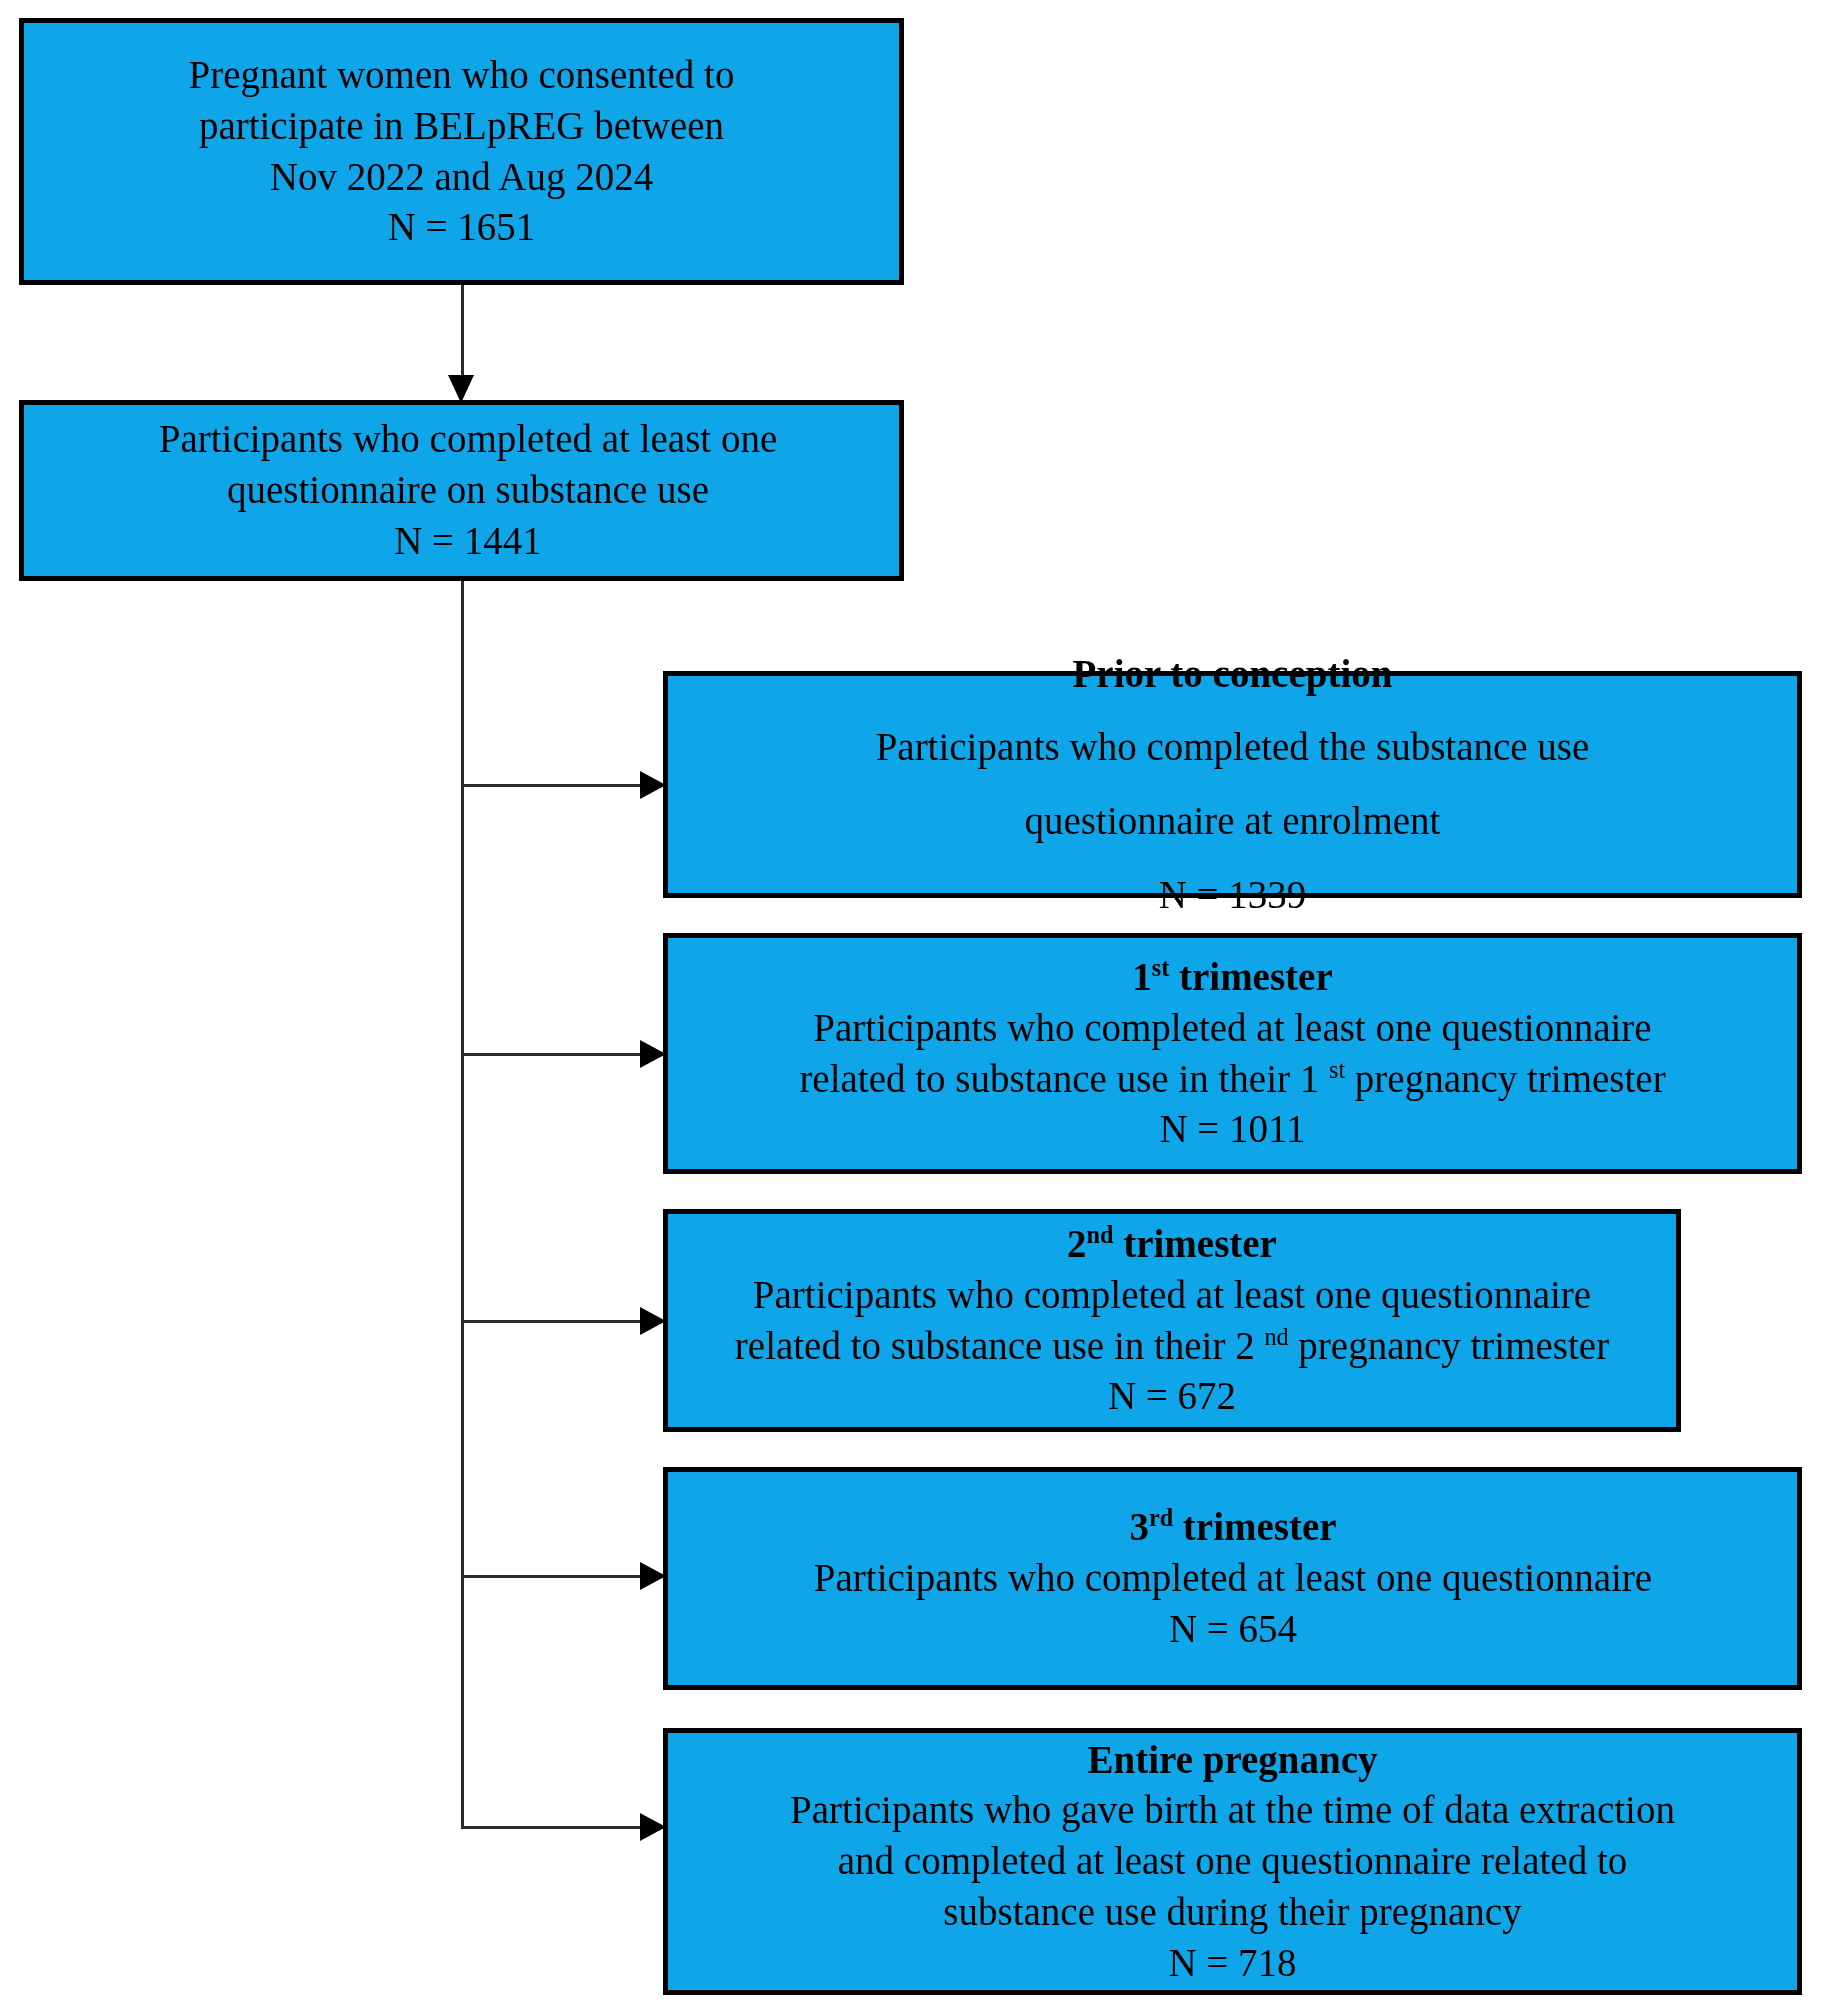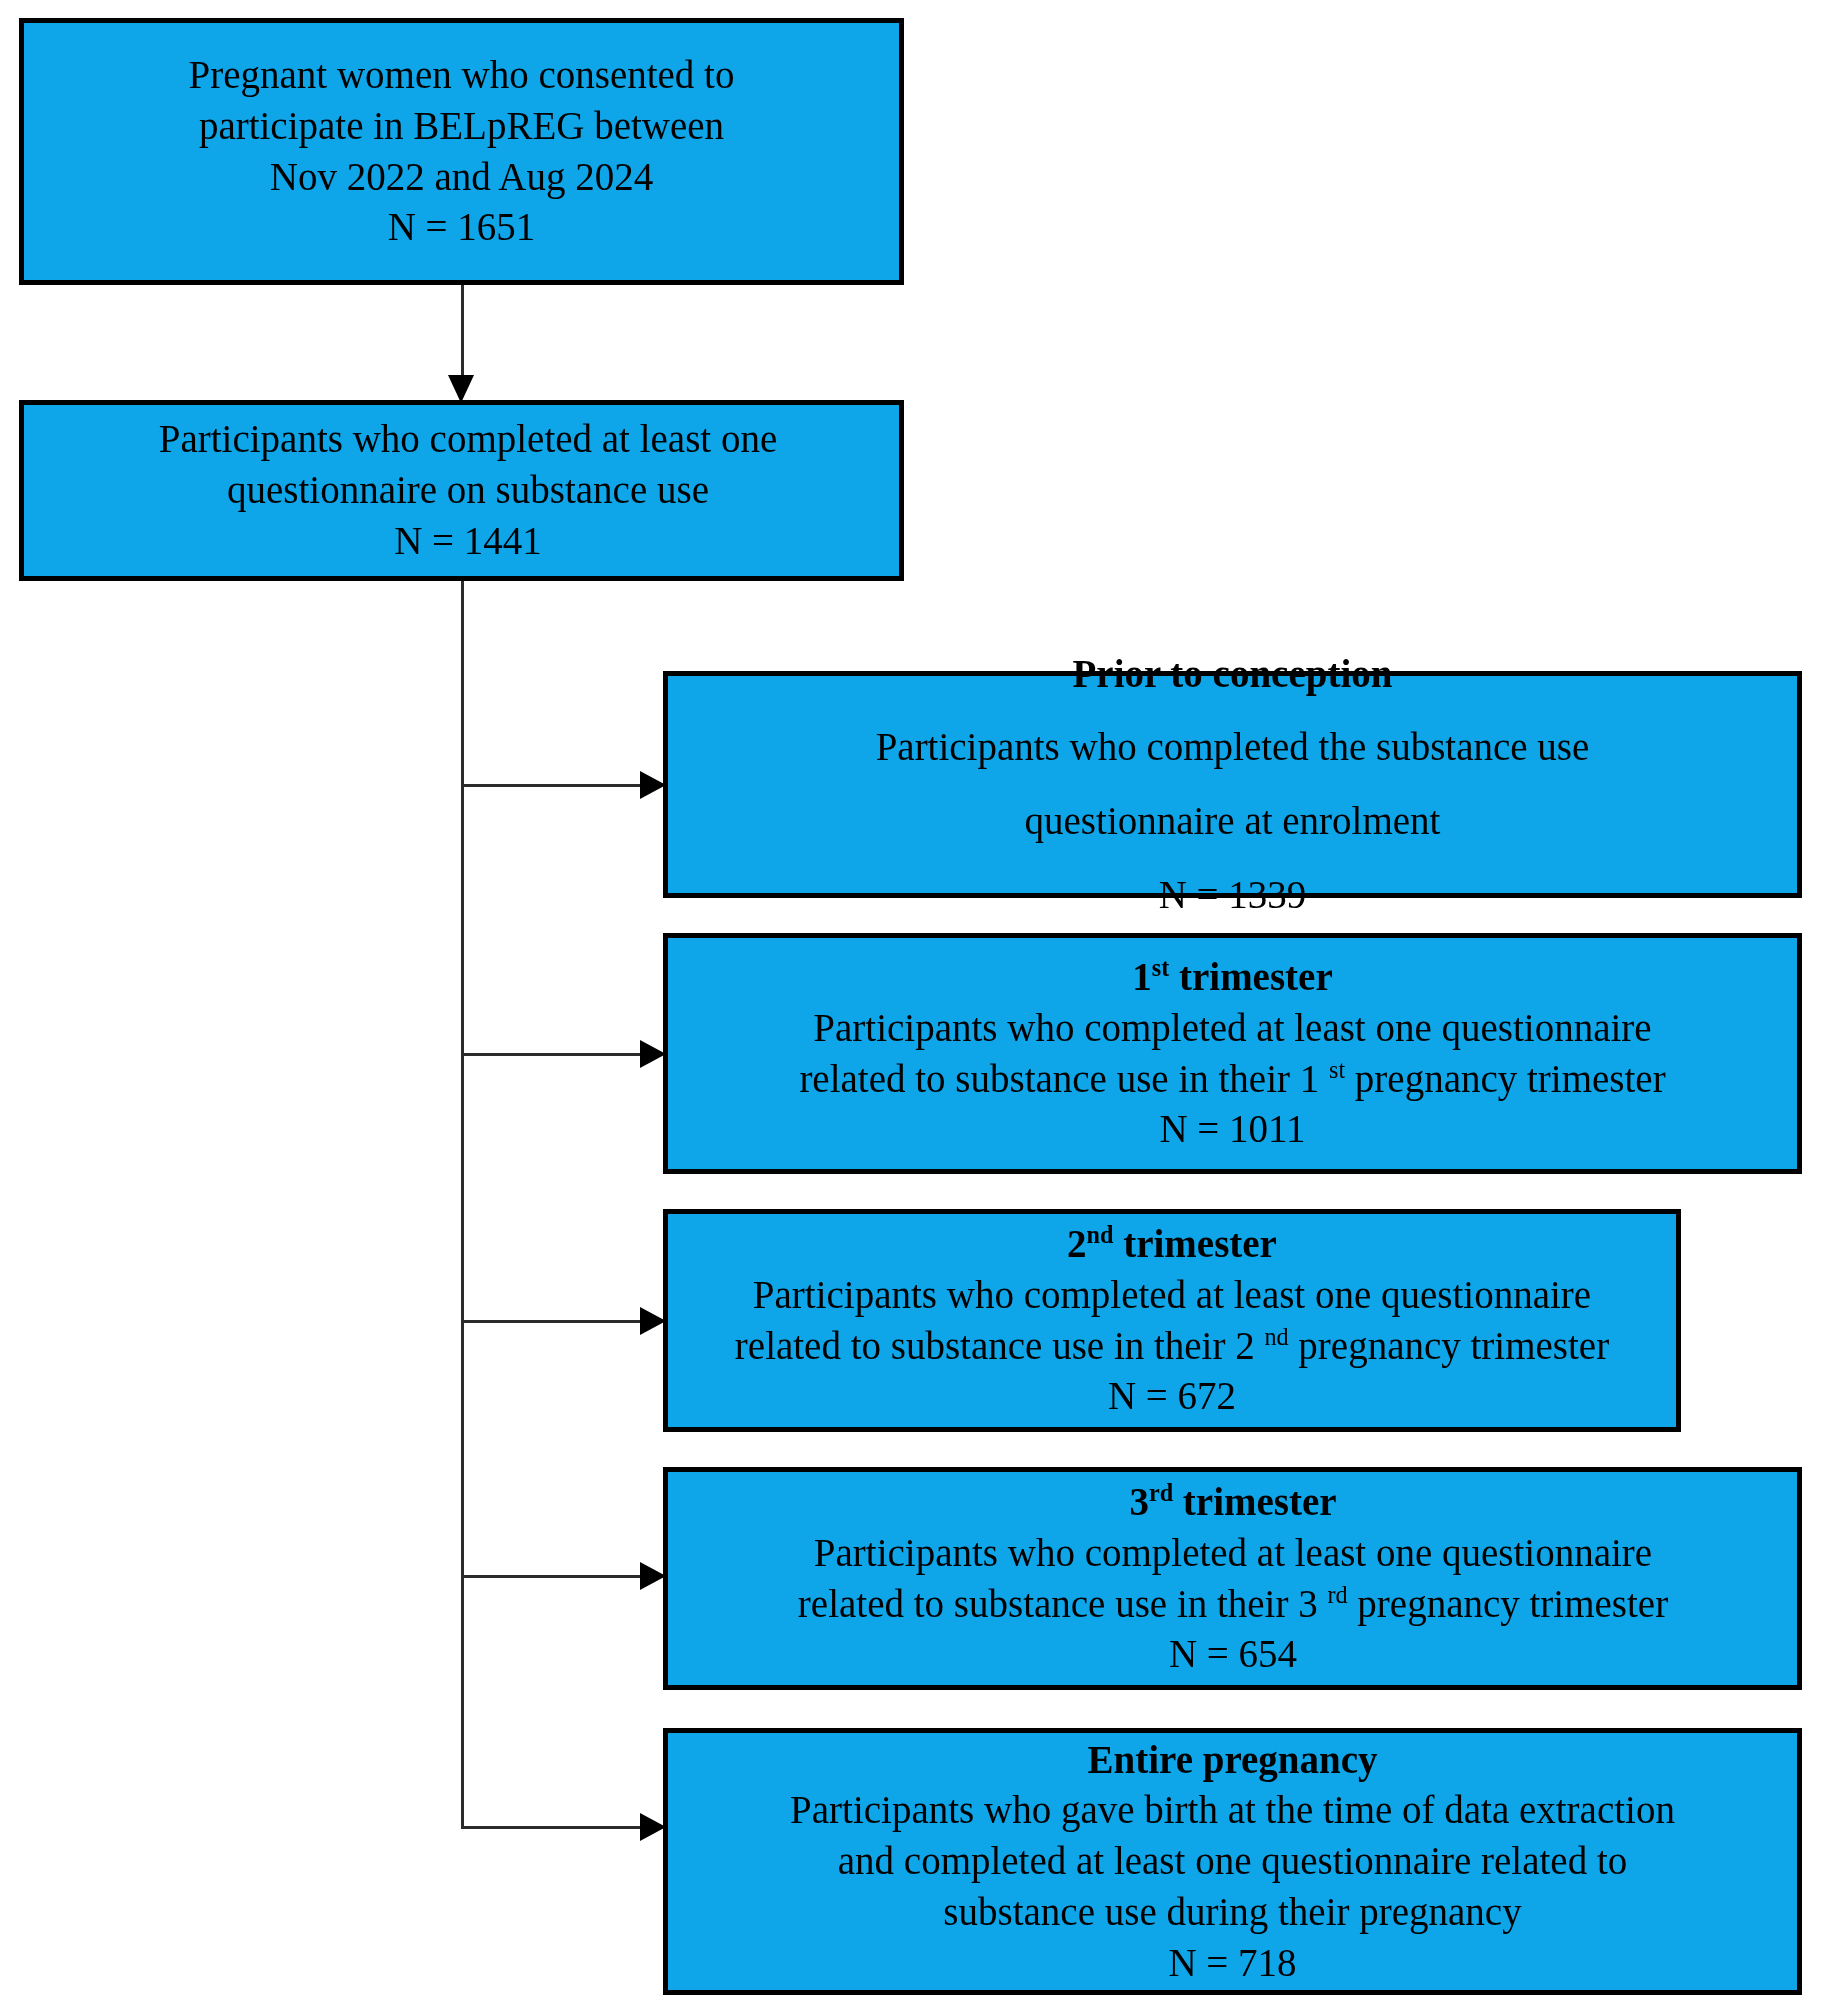--- a/index.html
+++ b/index.html
@@ -159,21 +159,20 @@
   <div class="node" id="node-trimester2">
     <span class="ln hdr"><span>2</span><sup>nd</sup><span> trimester</span></span>
     <span class="ln">Participants who completed at least one questionnaire</span>
     <span class="ln"><span>related to substance use in their 2 </span><sup>nd</sup><span> pregnancy trimester</span></span>
     <span class="ln num">N = 672</span>
   </div>
 
   <div class="node" id="node-trimester3">
     <span class="ln hdr"><span>3</span><sup>rd</sup><span> trimester</span></span>
     <span class="ln">Participants who completed at least one questionnaire</span>
-    <span class="ln"><span>related to substance use in their 3 </span><sup>rd</sup><span> pregnancy trimester</span></span>
     <span class="ln num">N = 654</span>
   </div>
 
   <div class="node" id="node-entire">
     <span class="ln hdr">Entire pregnancy</span>
     <span class="ln">Participants who gave birth at the time of data extraction</span>
     <span class="ln">and completed at least one   questionnaire related to</span>
     <span class="ln">substance use during their pregnancy</span>
     <span class="ln num">N = 718</span>
   </div>

